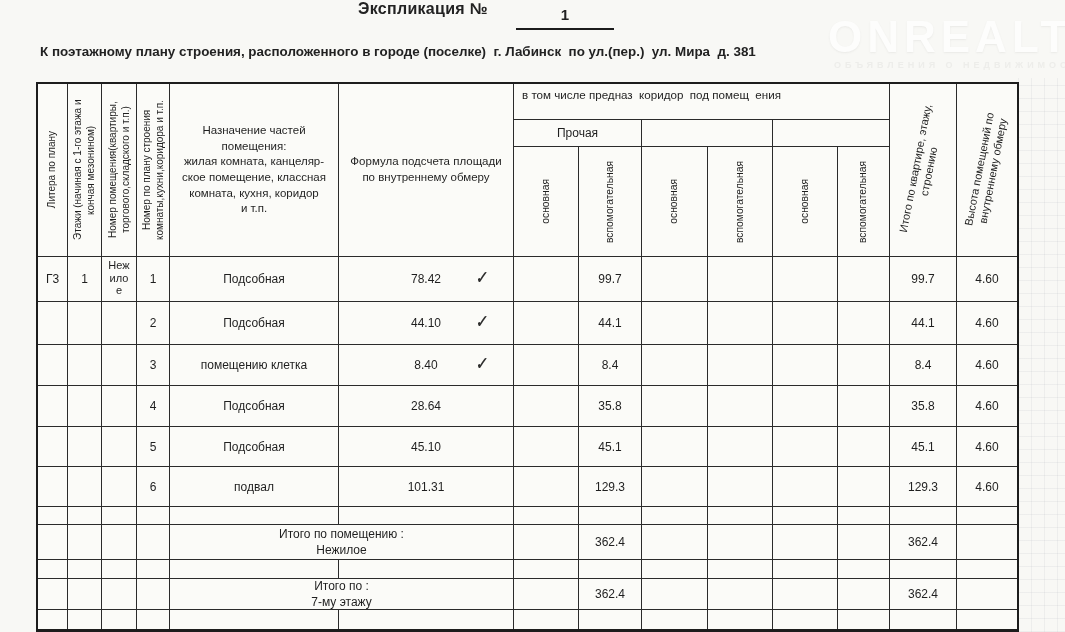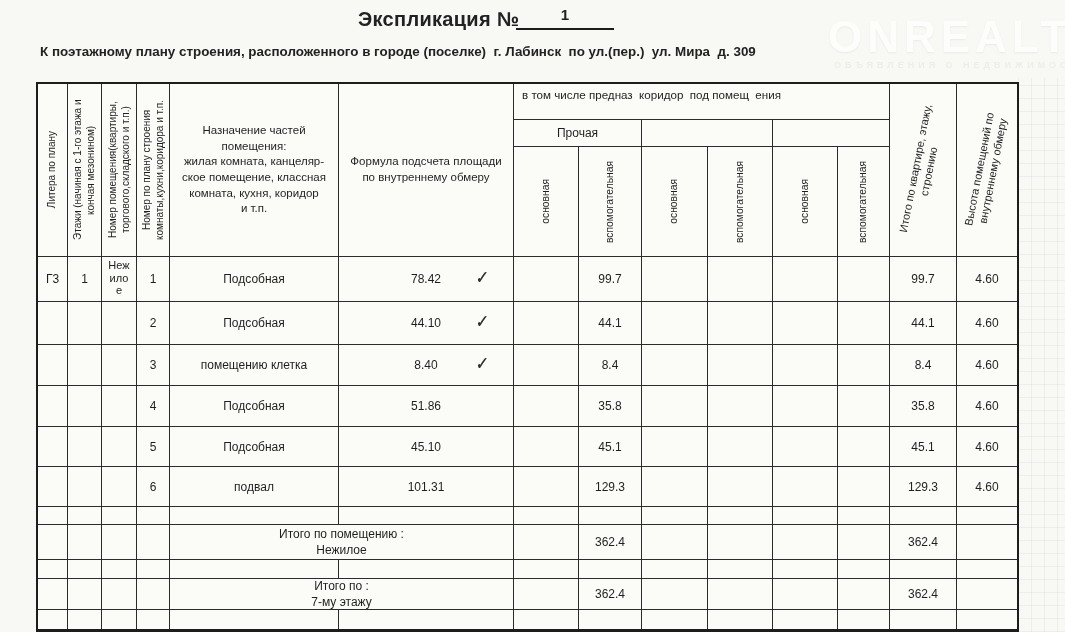--- a/index.html
+++ b/index.html
@@ -9,21 +9,21 @@
     background:#f8f8f5;
     font-family:"Liberation Sans", sans-serif; color:#222;
   }
   
   .bleed {
     position:absolute; left:1018px; top:78px; width:47px; height:554px;
     background:
       repeating-linear-gradient(0deg, rgba(140,145,160,0.10) 0 1px, transparent 1px 13px),
       repeating-linear-gradient(90deg, rgba(140,145,160,0.10) 0 1px, transparent 1px 13px);
   }
-  .title-label { position:absolute; left:358px; top:8px; font-size:20px; font-weight:bold; letter-spacing:0.3px; }
+  .title-label { position:absolute; left:358px; top:0; font-size:16px; font-weight:bold; letter-spacing:0.3px; }
   .title-num   { position:absolute; left:516px; top:6px; width:98px; height:24px;
                  text-align:center; font-size:15px; font-weight:bold;
                  border-bottom:2px solid #1c1c1c; }
   .subtitle    { position:absolute; left:40px; top:44px; font-size:13.4px; font-weight:bold; white-space:pre; }
   .wm-brand  { position:absolute; left:828px; top:12px; font-size:44px; font-weight:800;
                letter-spacing:5px; color:#fdfdfc; text-shadow:0 1px 2px rgba(120,120,120,0.10); white-space:nowrap; }
   .wm-tag    { position:absolute; left:834px; top:60px; font-size:9px; font-weight:bold;
                letter-spacing:4px; color:#ededea; white-space:nowrap; }
 
   .grid {
@@ -55,21 +55,21 @@
 </head>
 <body>
 
 <div class="scan">
   <div class="bleed"></div>
   <div class="wm-brand">ONREALT</div>
   <div class="wm-tag">ОБЪЯВЛЕНИЯ О НЕДВИЖИМОСТИ</div>
 
   <div class="title-label">Экспликация №</div>
   <div class="title-num">1</div>
-  <div class="subtitle">К поэтажному плану строения, расположенного в городе (поселке)  г. Лабинск  по ул.(пер.)  ул. Мира  д. 309</div>
+  <div class="subtitle">К поэтажному плану строения, расположенного в городе (поселке)  г. Лабинск  по ул.(пер.)  ул. Мира  д. 381</div>
 
   <div class="grid" id="grid">
 
     <div class="c vt sm" style="grid-area:1/1/4/2">
         <span>Литера по плану</span>
       </div>
     <div class="c vt sm" style="grid-area:1/2/4/3">
         <span>Этажи (начиная с 1-го этажа и кончая мезонином)</span>
       </div>
     <div class="c vt sm" style="grid-area:1/3/4/4">
@@ -164,21 +164,21 @@
     <div class="c" style="grid-area:6/8/7/9">8.4</div>
     <div class="c" style="grid-area:6/13/7/14">8.4</div>
     <div class="c nr" style="grid-area:6/14/7/15">4.60</div>
 
     <div class="c" style="grid-area:7/1/8/2"></div>
     <div class="c" style="grid-area:7/2/8/3"></div>
     <div class="c" style="grid-area:7/3/8/4"></div>
     <div class="c" style="grid-area:7/4/8/5">4</div>
     <div class="c" style="grid-area:7/5/8/6">Подсобная</div>
     <div class="c" style="grid-area:7/6/8/7">
-        <span>51.86</span>
+        <span>28.64</span>
       </div>
     <div class="c" style="grid-area:7/8/8/9">35.8</div>
     <div class="c" style="grid-area:7/13/8/14">35.8</div>
     <div class="c nr" style="grid-area:7/14/8/15">4.60</div>
 
     <div class="c" style="grid-area:8/1/9/2"></div>
     <div class="c" style="grid-area:8/2/9/3"></div>
     <div class="c" style="grid-area:8/3/9/4"></div>
     <div class="c" style="grid-area:8/4/9/5">5</div>
     <div class="c" style="grid-area:8/5/9/6">Подсобная</div>

